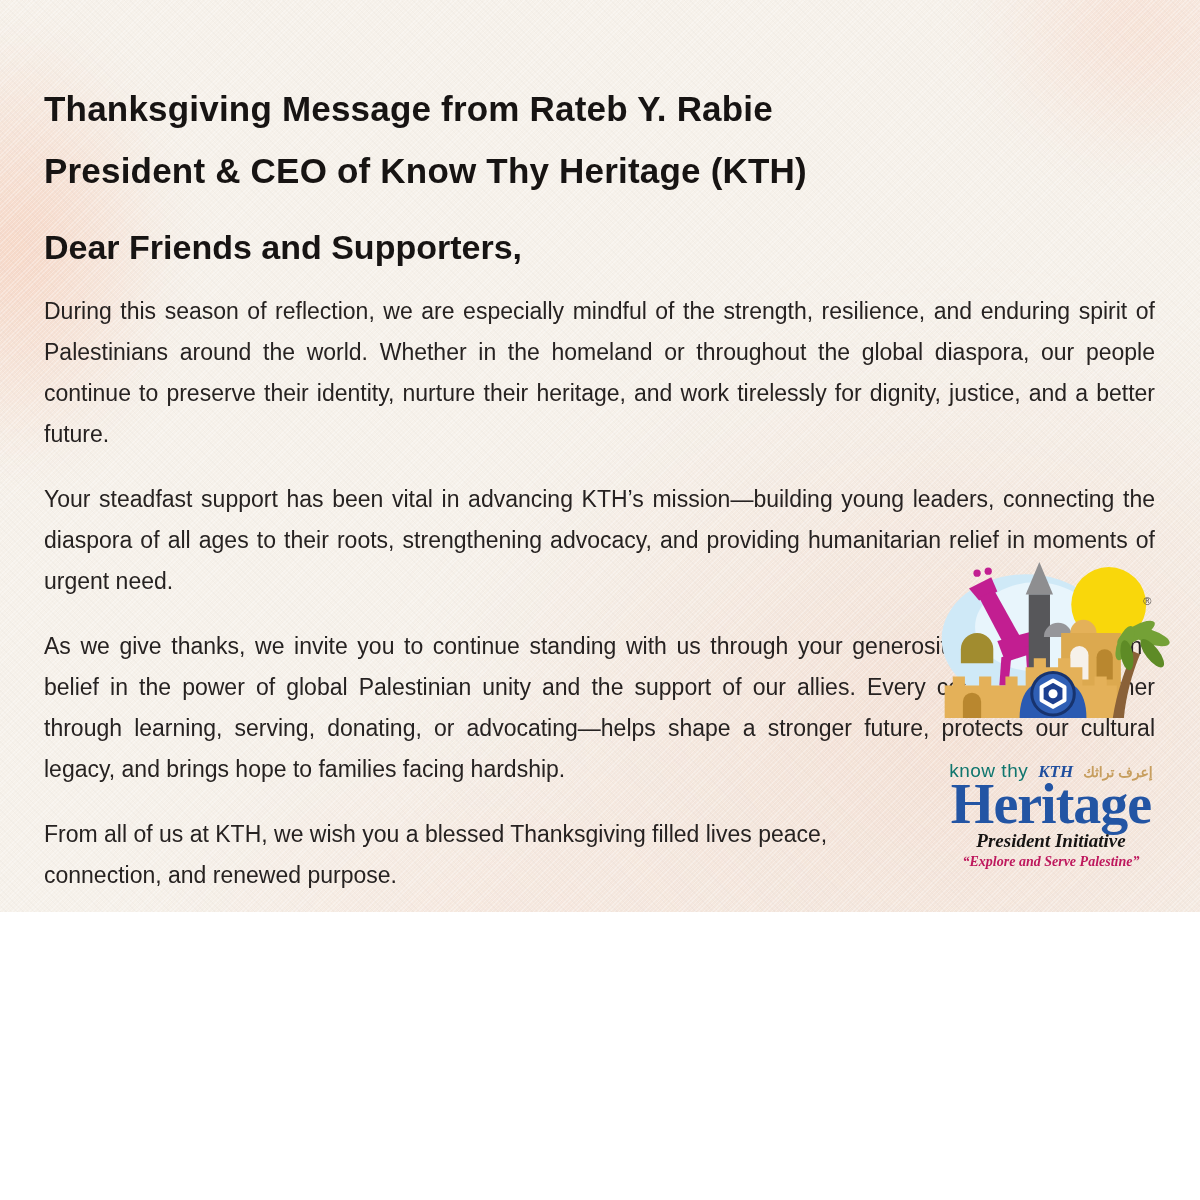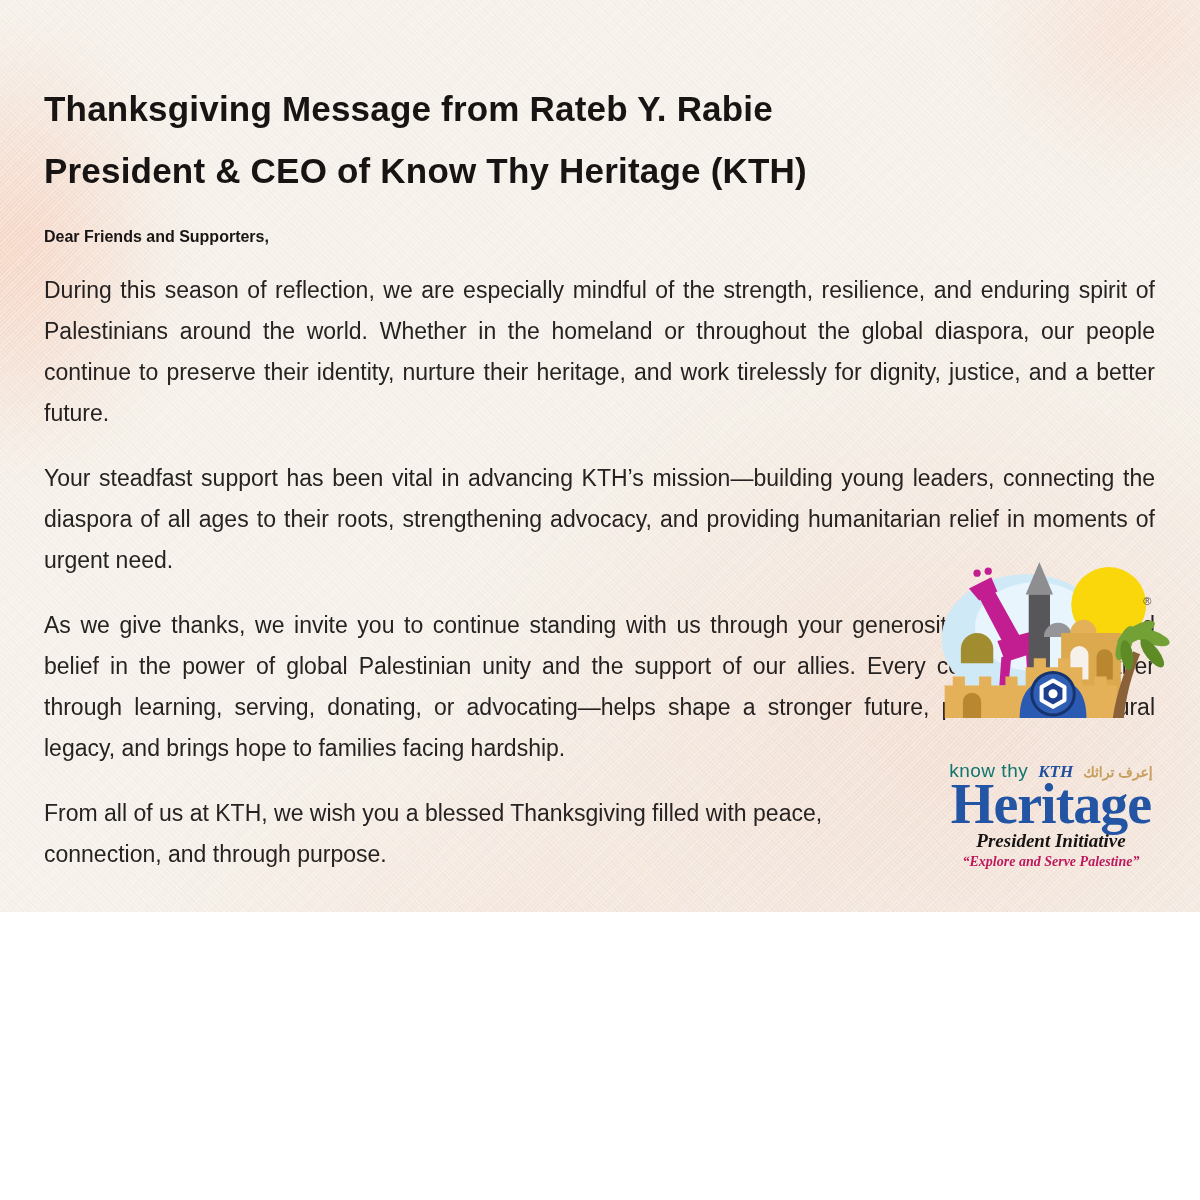--- a/index.html
+++ b/index.html
@@ -53,21 +53,21 @@
     font-size: 35px;
     font-weight: 700;
     line-height: 62px;
     letter-spacing: 0.2px;
     color: #171413;
   }
   .title span { display: block; }
 
   .salutation {
     margin: 26px 0 0;
-    font-size: 16px;
+    font-size: 34px;
     font-weight: 700;
     color: #171413;
   }
 
   p.body {
     margin: 24px 0 0;
     font-size: 23px;
     line-height: 41px;
     color: #262221;
   }
@@ -150,21 +150,21 @@
     <h1 class="title">
       <span>Thanksgiving Message from Rateb Y. Rabie</span>
       <span>President &amp; CEO of Know Thy Heritage (KTH)</span>
     </h1>
 
     <p class="salutation">Dear Friends and Supporters,</p>
 
     <p class="body justified">During this season of reflection, we are especially mindful of the strength, resilience, and enduring spirit of Palestinians around the world. Whether in the homeland or throughout the global diaspora, our people continue to preserve their identity, nurture their heritage, and work tirelessly for dignity, justice, and a better future.</p>
     <p class="body justified">Your steadfast support has been vital in advancing KTH’s mission—building young leaders, connecting the diaspora of all ages to their roots, strengthening advocacy, and providing humanitarian relief in moments of urgent need.</p>
     <p class="body justified">As we give thanks, we invite you to continue standing with us through your generosity, engagement, and belief in the power of global Palestinian unity and the support of our allies. Every contribution, whether through learning, serving, donating, or advocating—helps shape a stronger future, protects our cultural legacy, and brings hope to families facing hardship.</p>
-    <p class="body narrow">From all of us at KTH, we wish you a blessed Thanksgiving filled with peace, connection, and through purpose.</p>
+    <p class="body narrow">From all of us at KTH, we wish you a blessed Thanksgiving filled lives peace, connection, and renewed purpose.</p>
 
   </div>
 
   <div class="logo">
     <svg width="238" height="160" viewBox="0 0 230 158">
 
       <ellipse cx="90" cy="80" rx="83" ry="64" fill="#cfe9f7"></ellipse>
       <ellipse cx="100" cy="68" rx="60" ry="44" fill="#e8f5fc"></ellipse>
 
       <circle cx="172" cy="46" r="37" fill="#f9d70b"></circle>

